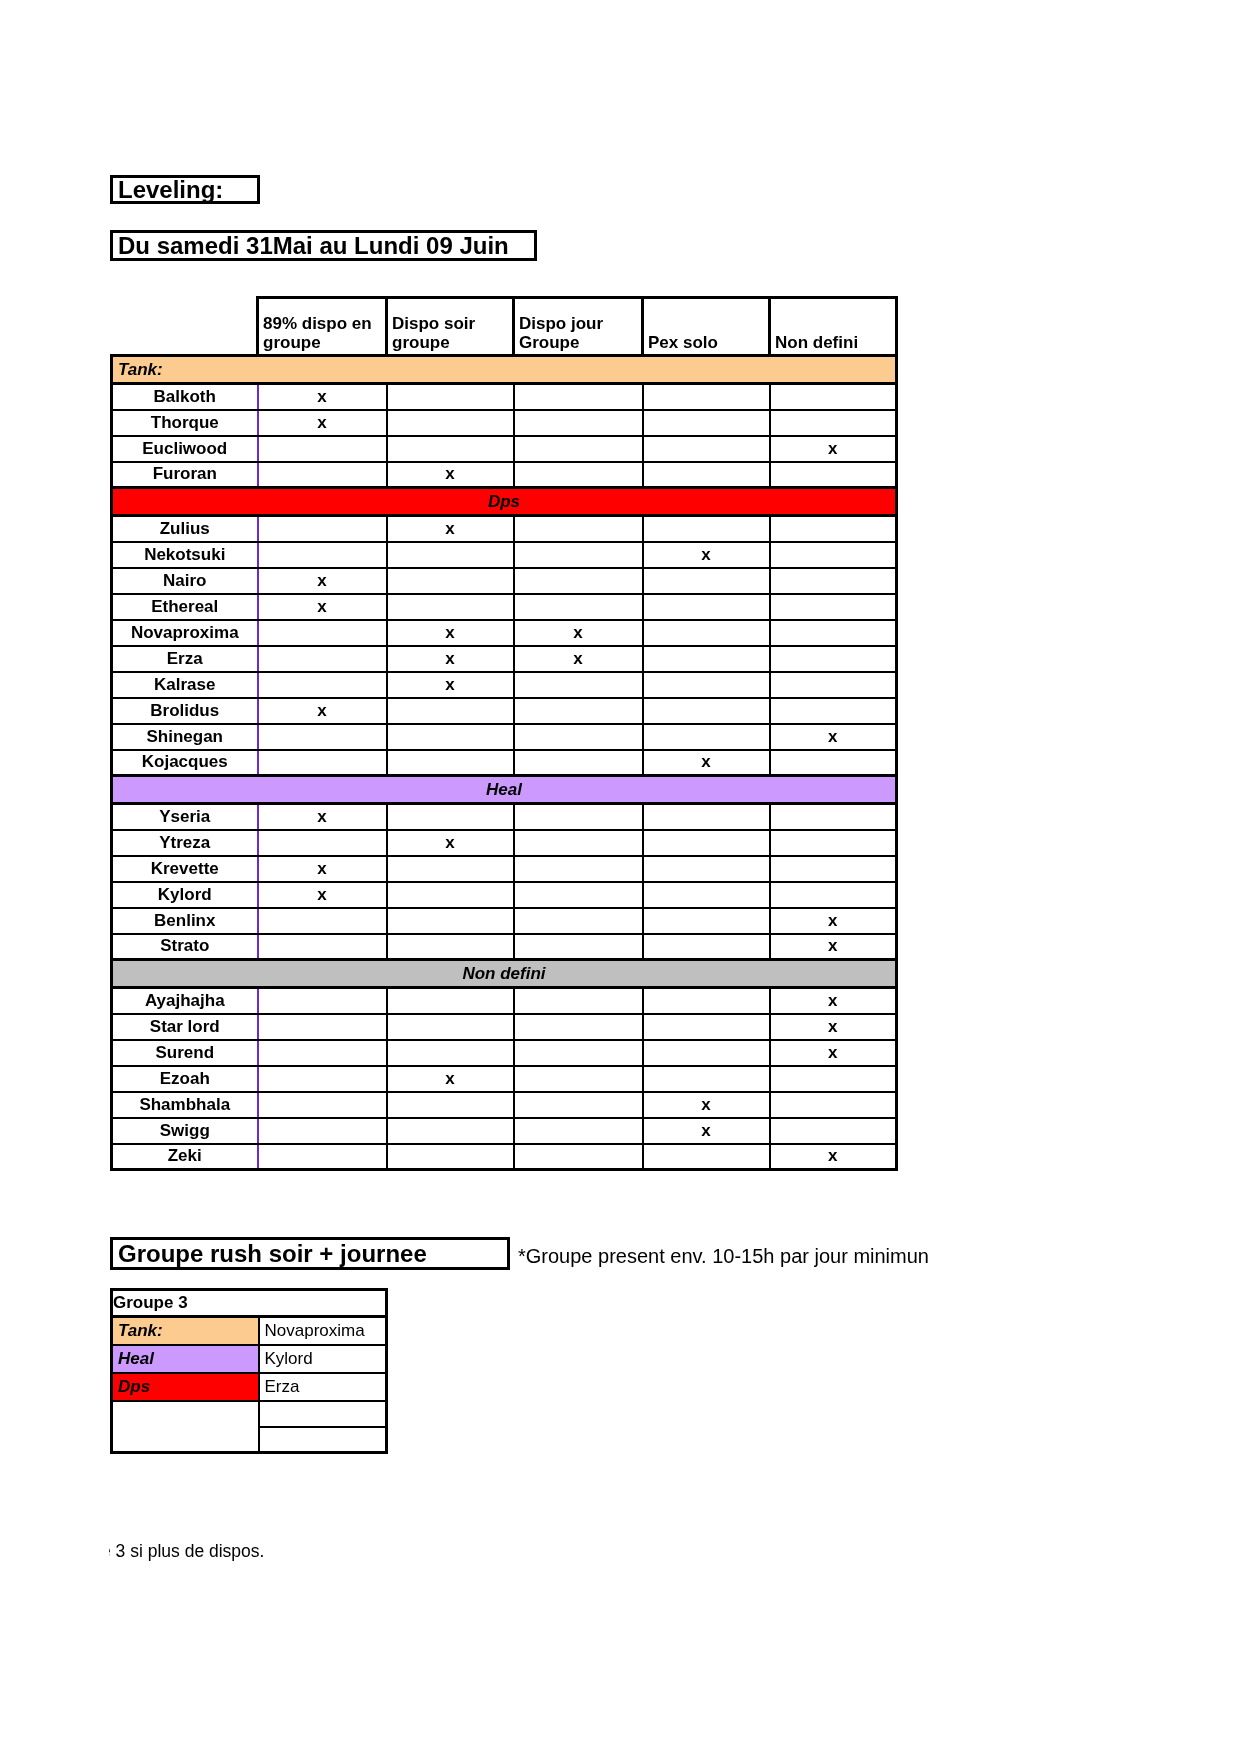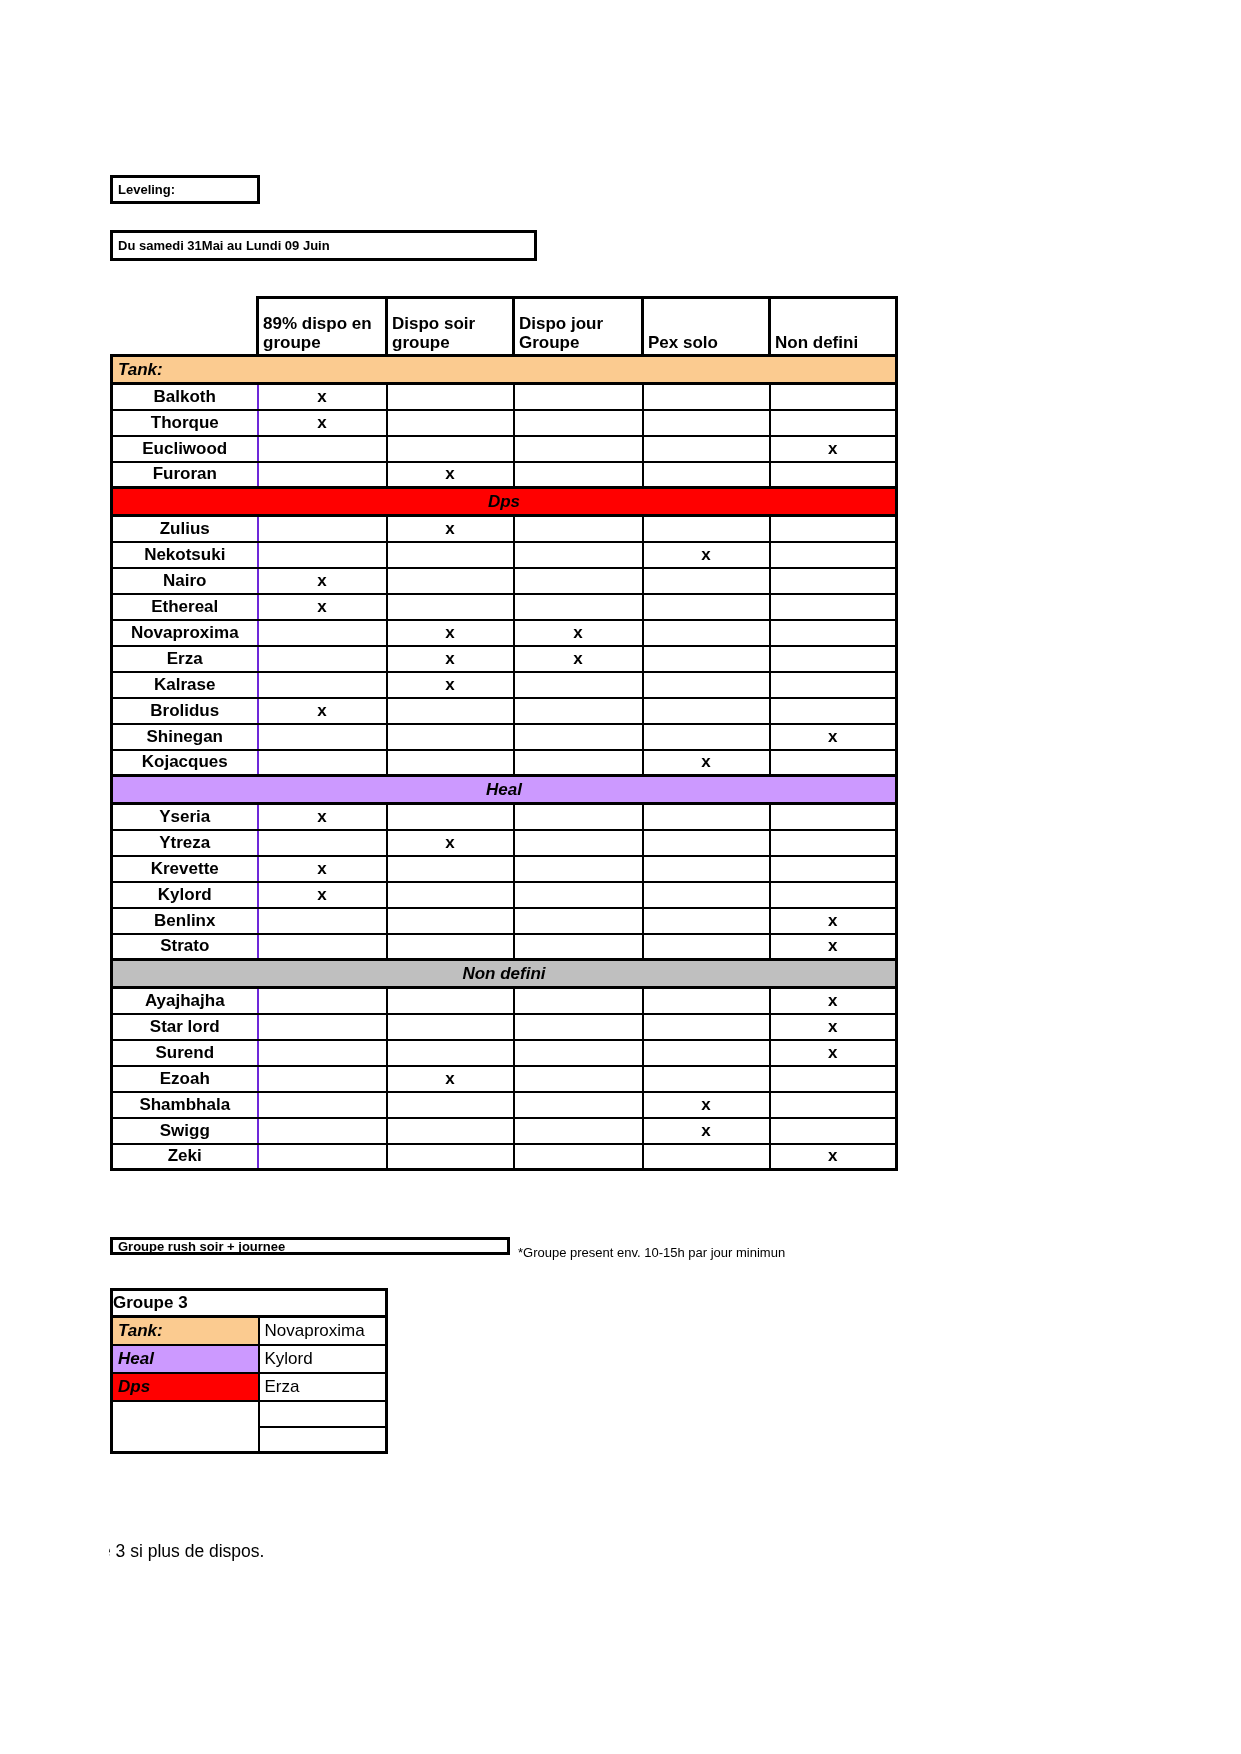--- a/index.html
+++ b/index.html
@@ -2,27 +2,27 @@
 <html><head>
 <meta charset="utf-8">
 <style>
   html,body { margin:0; padding:0; background:#fff; }
   .page {
     position:relative; width:1241px; height:1754px; background:#ffffff;
     font-family:"Liberation Sans", sans-serif; color:#000; overflow:hidden;
   }
   .boxed {
     position:absolute; border:3px solid #000; background:#fff;
-    font-weight:bold; font-size:13px; display:flex; align-items:center;
+    font-weight:bold; font-size:24px; display:flex; align-items:center;
     padding:0 5px; box-sizing:border-box; white-space:nowrap;
   }
   #leveling-box { left:110px; top:175px; width:150px; height:29px; }
   #date-box     { left:110px; top:230px; width:427px; height:31px; }
-  #grouprush-box{ left:110px; top:1237px; width:400px; height:18px; }
-  #group-note   { position:absolute; left:518px; top:1245px; font-size:13px; white-space:nowrap; }
+  #grouprush-box{ left:110px; top:1237px; width:400px; height:33px; }
+  #group-note   { position:absolute; left:518px; top:1245px; font-size:20px; white-space:nowrap; }
 
   table.avail { position:absolute; left:110px; top:296px; border-collapse:collapse; table-layout:fixed; }
   table.avail td {
     border:2px solid #000; box-sizing:border-box; padding:0;
     font-size:17px; font-weight:bold; text-align:center; height:26px; overflow:hidden;
   }
   table.avail tr.hdr td {
     border:3px solid #000; height:58px; vertical-align:bottom;
     text-align:left; padding:1px 4px; line-height:1.15;
   }

